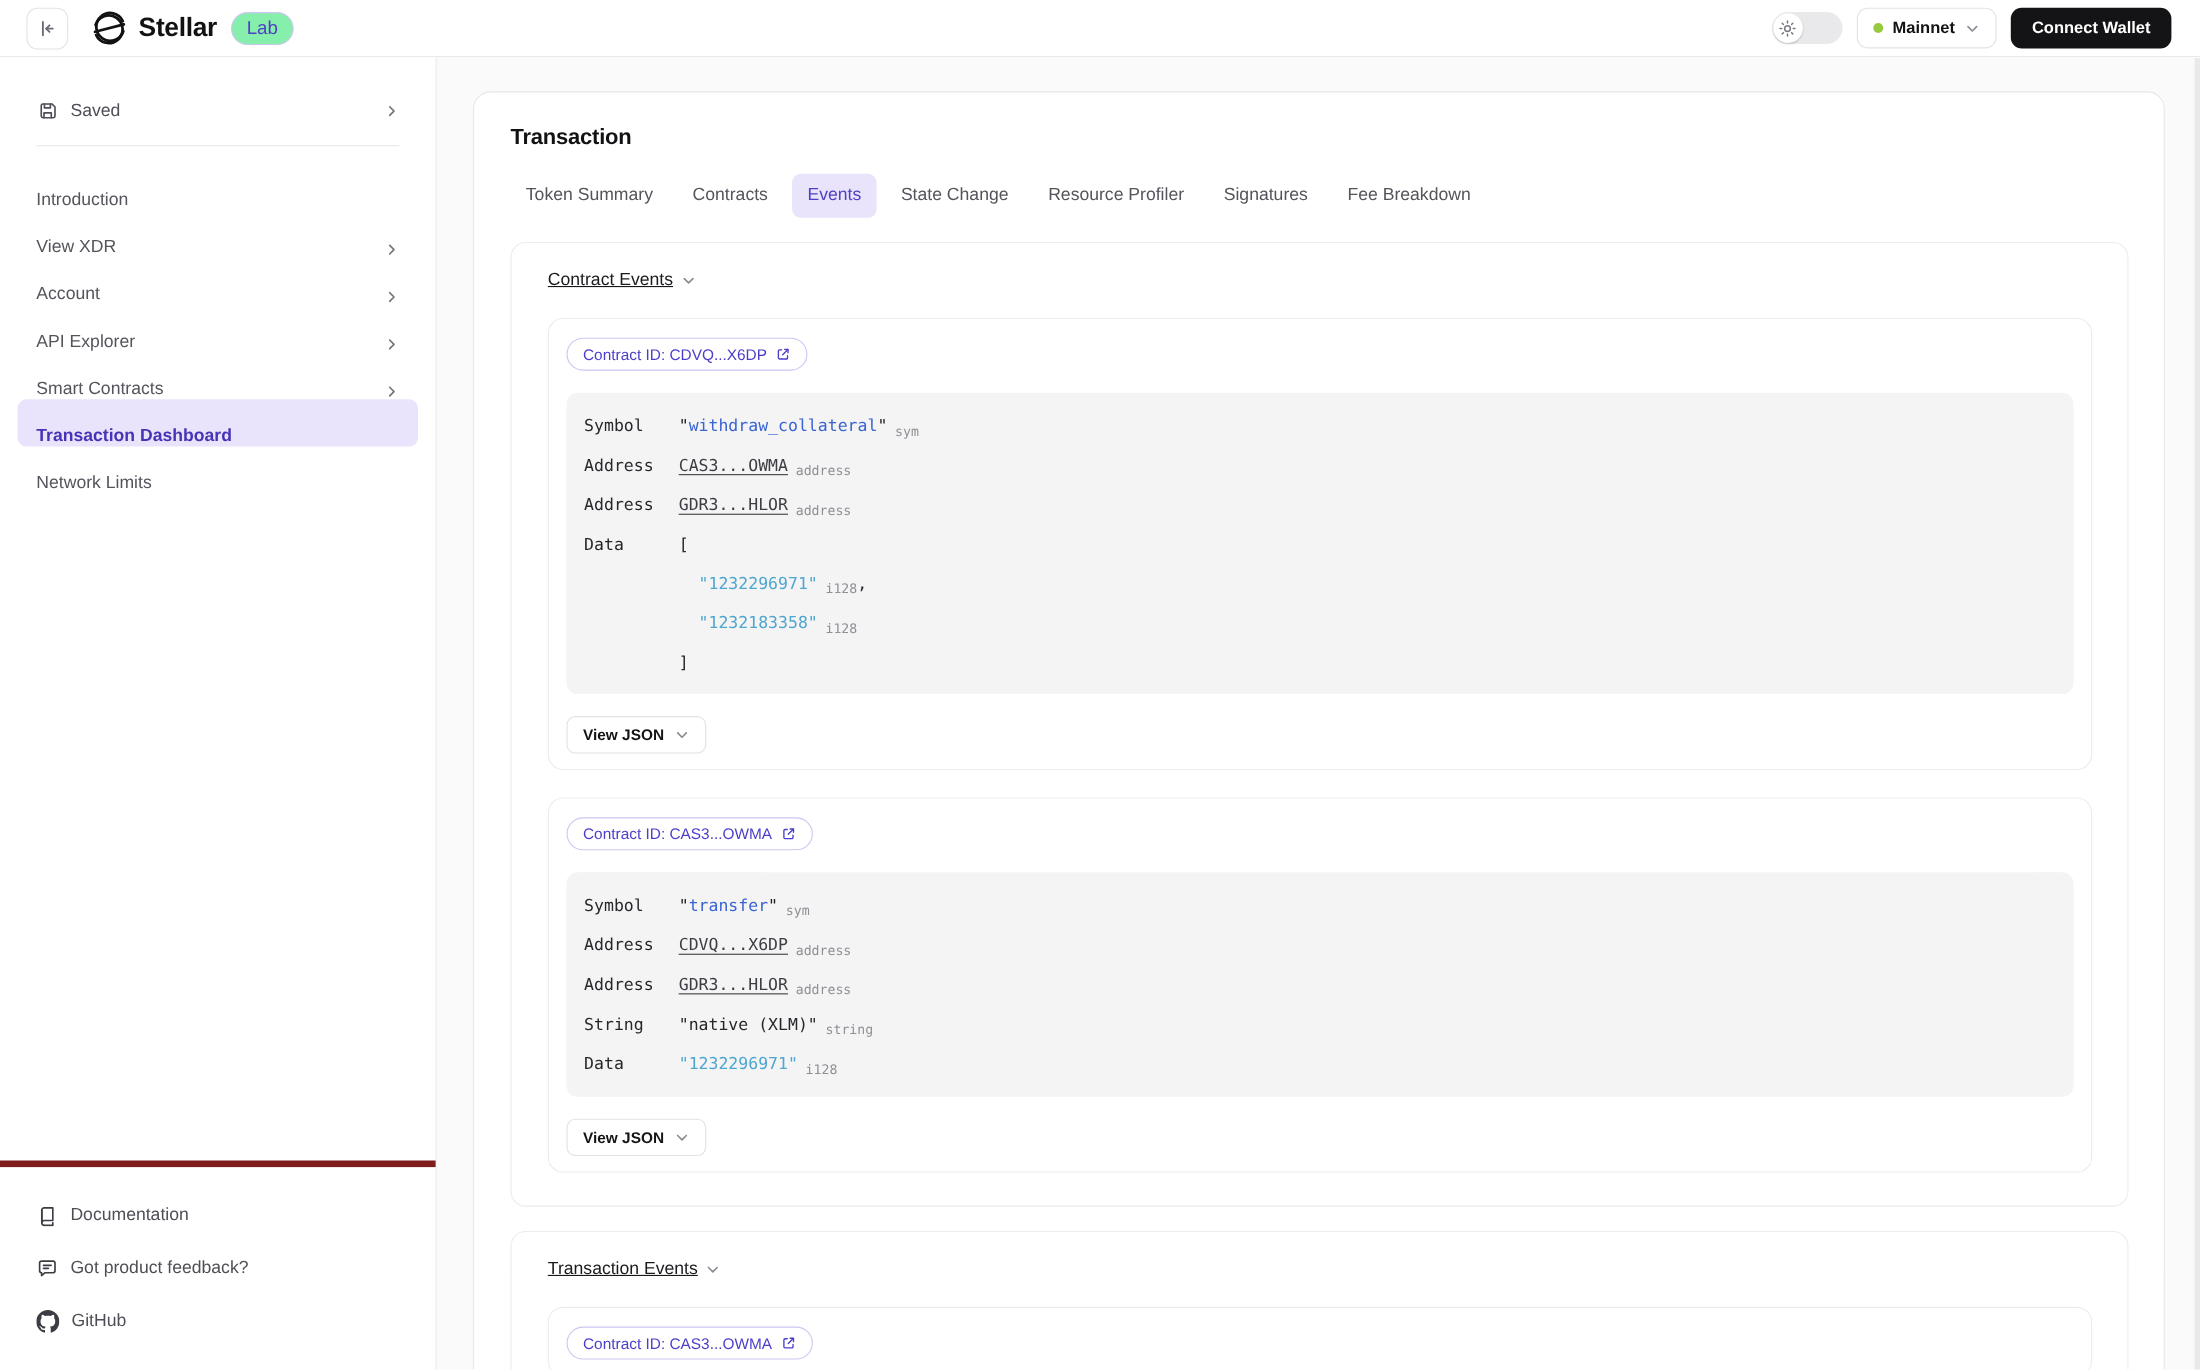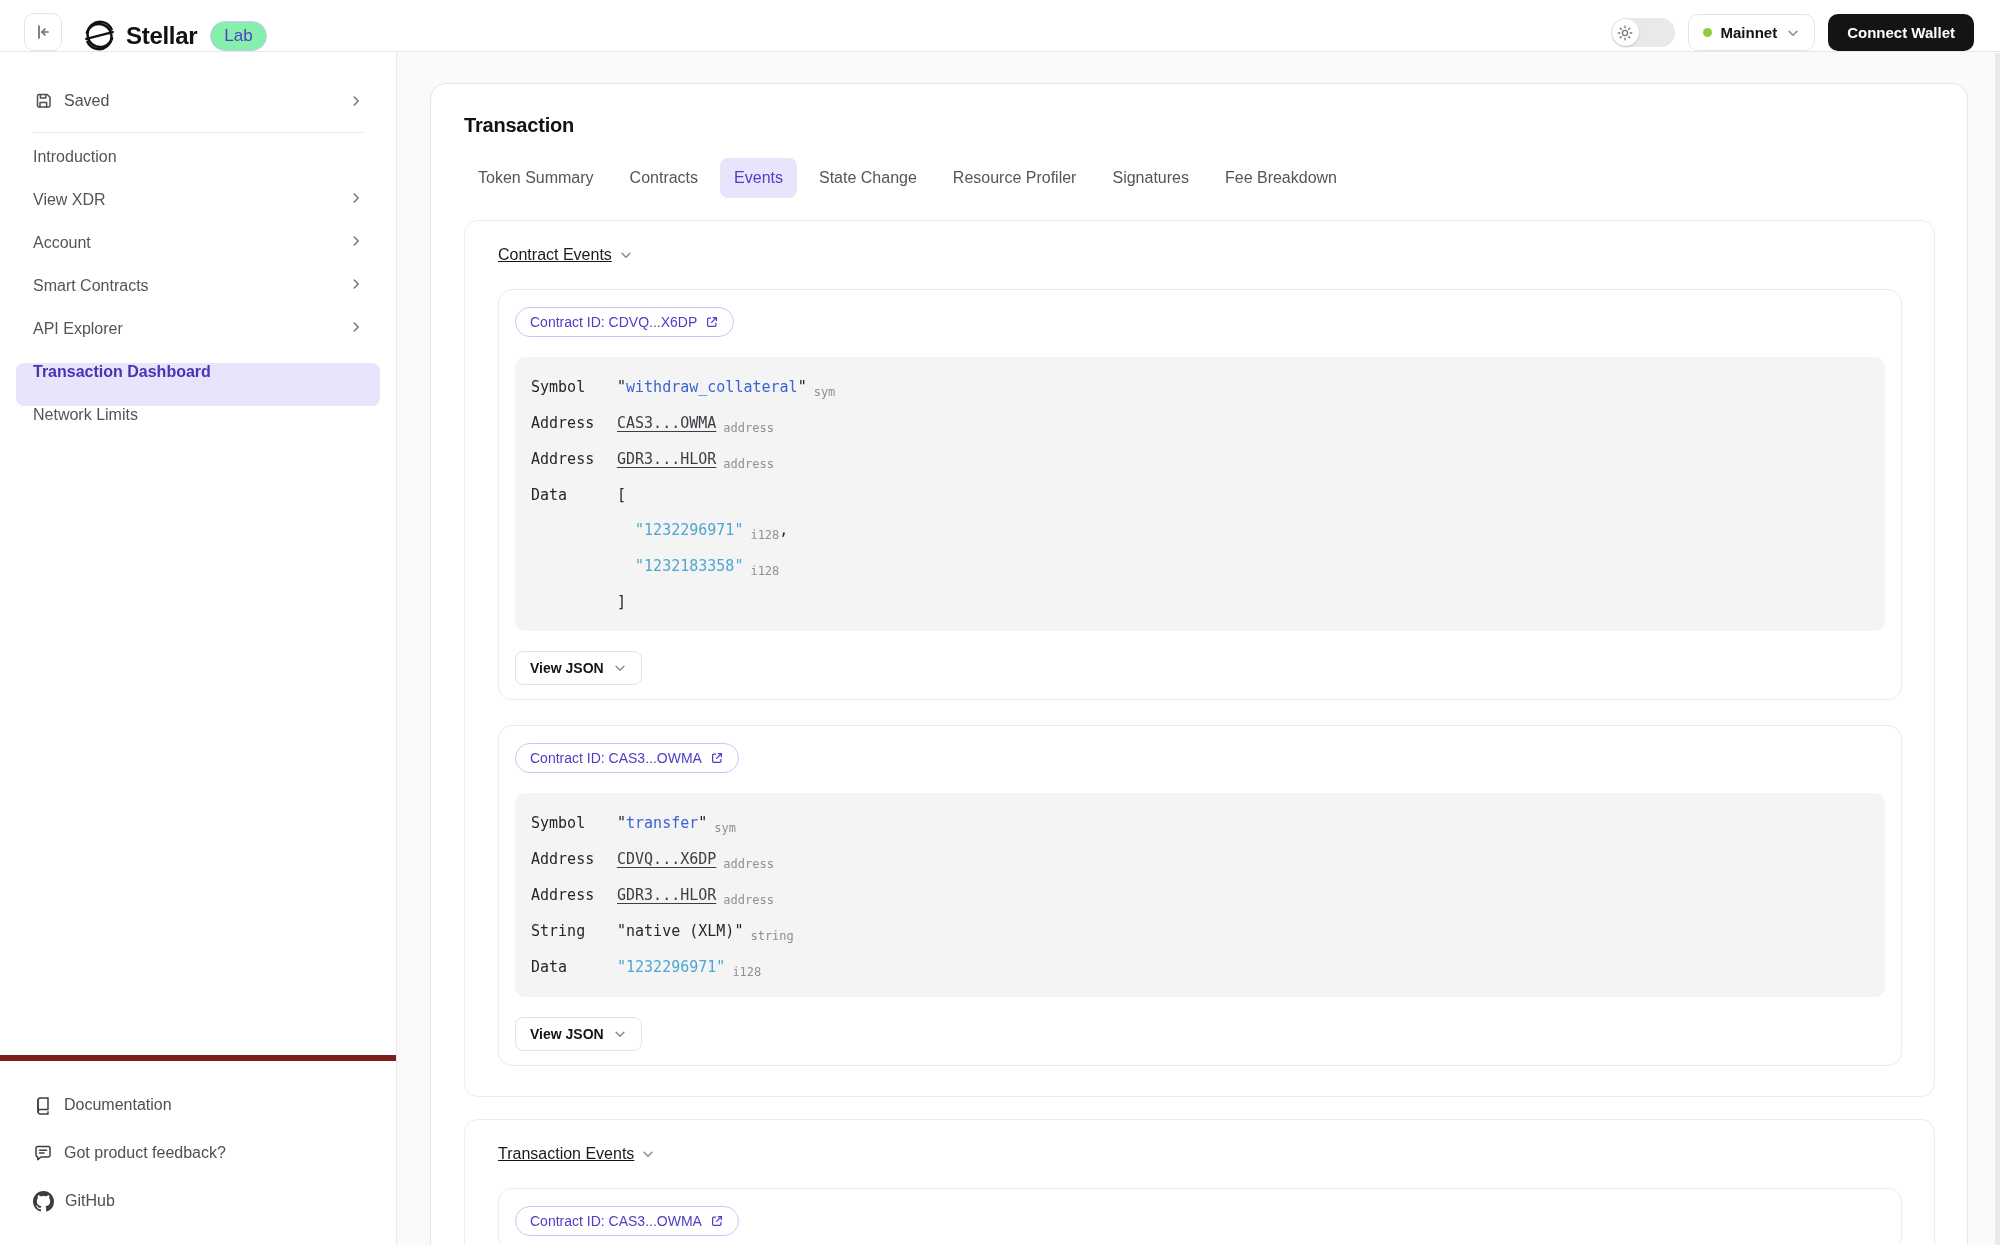--- a/index.html
+++ b/index.html
@@ -8,21 +8,21 @@
     font-family:"Liberation Sans", sans-serif;
     background:#fafafa; color:#17171b;
     -webkit-font-smoothing:antialiased;
   }
   .ic { display:inline-flex; align-items:center; justify-content:center; line-height:0; }
   .ic svg { display:block; }
 
   
   .app-header{
     height:52px; background:#fff; border-bottom:1px solid #e7e7ea;
-    display:flex; align-items:flex-end; padding:0 26px 0 24px; gap:22px;
+    display:flex; align-items:center; padding:0 26px 0 24px; gap:22px;
   }
   .collapse-btn{
     width:38px; height:38px; border:1px solid #e4e4e7; border-radius:10px;
     background:#fff; color:#6b6b73; display:flex; align-items:center; justify-content:center; cursor:pointer;
   }
   .brand-group{ display:flex; align-items:center; gap:11px; }
   .brand-logo{ color:#121214; }
   .brand-name{ font-size:24px; font-weight:600; letter-spacing:-0.3px; color:#121214; }
   .lab-badge{
     font-size:17px; color:#4f3fc6; border:1px solid #cdc6f2; border-radius:999px;
@@ -56,21 +56,21 @@
     display:flex; flex-direction:column; padding:0 16px;
   }
   .saved-row{
     margin-top:28px; height:42px; display:flex; align-items:center; gap:11px;
     padding:0 17px; color:#4e4e56; font-size:16px; border-radius:8px; cursor:pointer;text-align:right;
   }
   .saved-row .row-chev{ margin-left:auto; color:#73737b; }
   .side-divider{ border-bottom:1px solid #e7e7ea; margin:10px 17px 0 17px; }
   .side-nav{ margin-top:15px; display:flex; flex-direction:column; }
   .nav-item{
-    height:43px; display:flex; align-items:flex-start; padding:0 17px; border-radius:8px;
+    height:43px; display:flex; align-items:flex-end; padding:0 17px; border-radius:8px;
     color:#54545c; font-size:16px; cursor:pointer;
   }
   .nav-item .nav-chev{ margin-left:auto; color:#73737b; }
   .nav-item.active{ background:#e9e4fb; color:#4733b5; font-weight:600; }
   .side-footer{
     margin-top:auto; border-top:6px solid #7f1d1d; margin-left:-16px; margin-right:-16px;
     padding:20px 33px 20px 33px; display:flex; flex-direction:column;
   }
   .foot-item{
     height:48px; display:flex; align-items:center; gap:11px; color:#4e4e56; font-size:16px; cursor:pointer;
@@ -220,29 +220,29 @@
         </div>
         <div class="nav-item">
           <span class="nav-label">Account</span>
           <span class="ic nav-chev">
             <svg width="14" height="14" viewBox="0 0 16 16" fill="none" stroke="currentColor" stroke-linecap="round" stroke-linejoin="round" stroke-width="1.7">
               <path d="M6 3.5 10.5 8 6 12.5"></path>
             </svg>
           </span>
         </div>
         <div class="nav-item">
-          <span class="nav-label">Smart Contracts</span>
+          <span class="nav-label">API Explorer</span>
           <span class="ic nav-chev">
             <svg width="14" height="14" viewBox="0 0 16 16" fill="none" stroke="currentColor" stroke-linecap="round" stroke-linejoin="round" stroke-width="1.7">
               <path d="M6 3.5 10.5 8 6 12.5"></path>
             </svg>
           </span>
         </div>
         <div class="nav-item">
-          <span class="nav-label">API Explorer</span>
+          <span class="nav-label">Smart Contracts</span>
           <span class="ic nav-chev">
             <svg width="14" height="14" viewBox="0 0 16 16" fill="none" stroke="currentColor" stroke-linecap="round" stroke-linejoin="round" stroke-width="1.7">
               <path d="M6 3.5 10.5 8 6 12.5"></path>
             </svg>
           </span>
         </div>
         <div class="nav-item active">
           <span class="nav-label">Transaction Dashboard</span>
         </div>
         <div class="nav-item">

